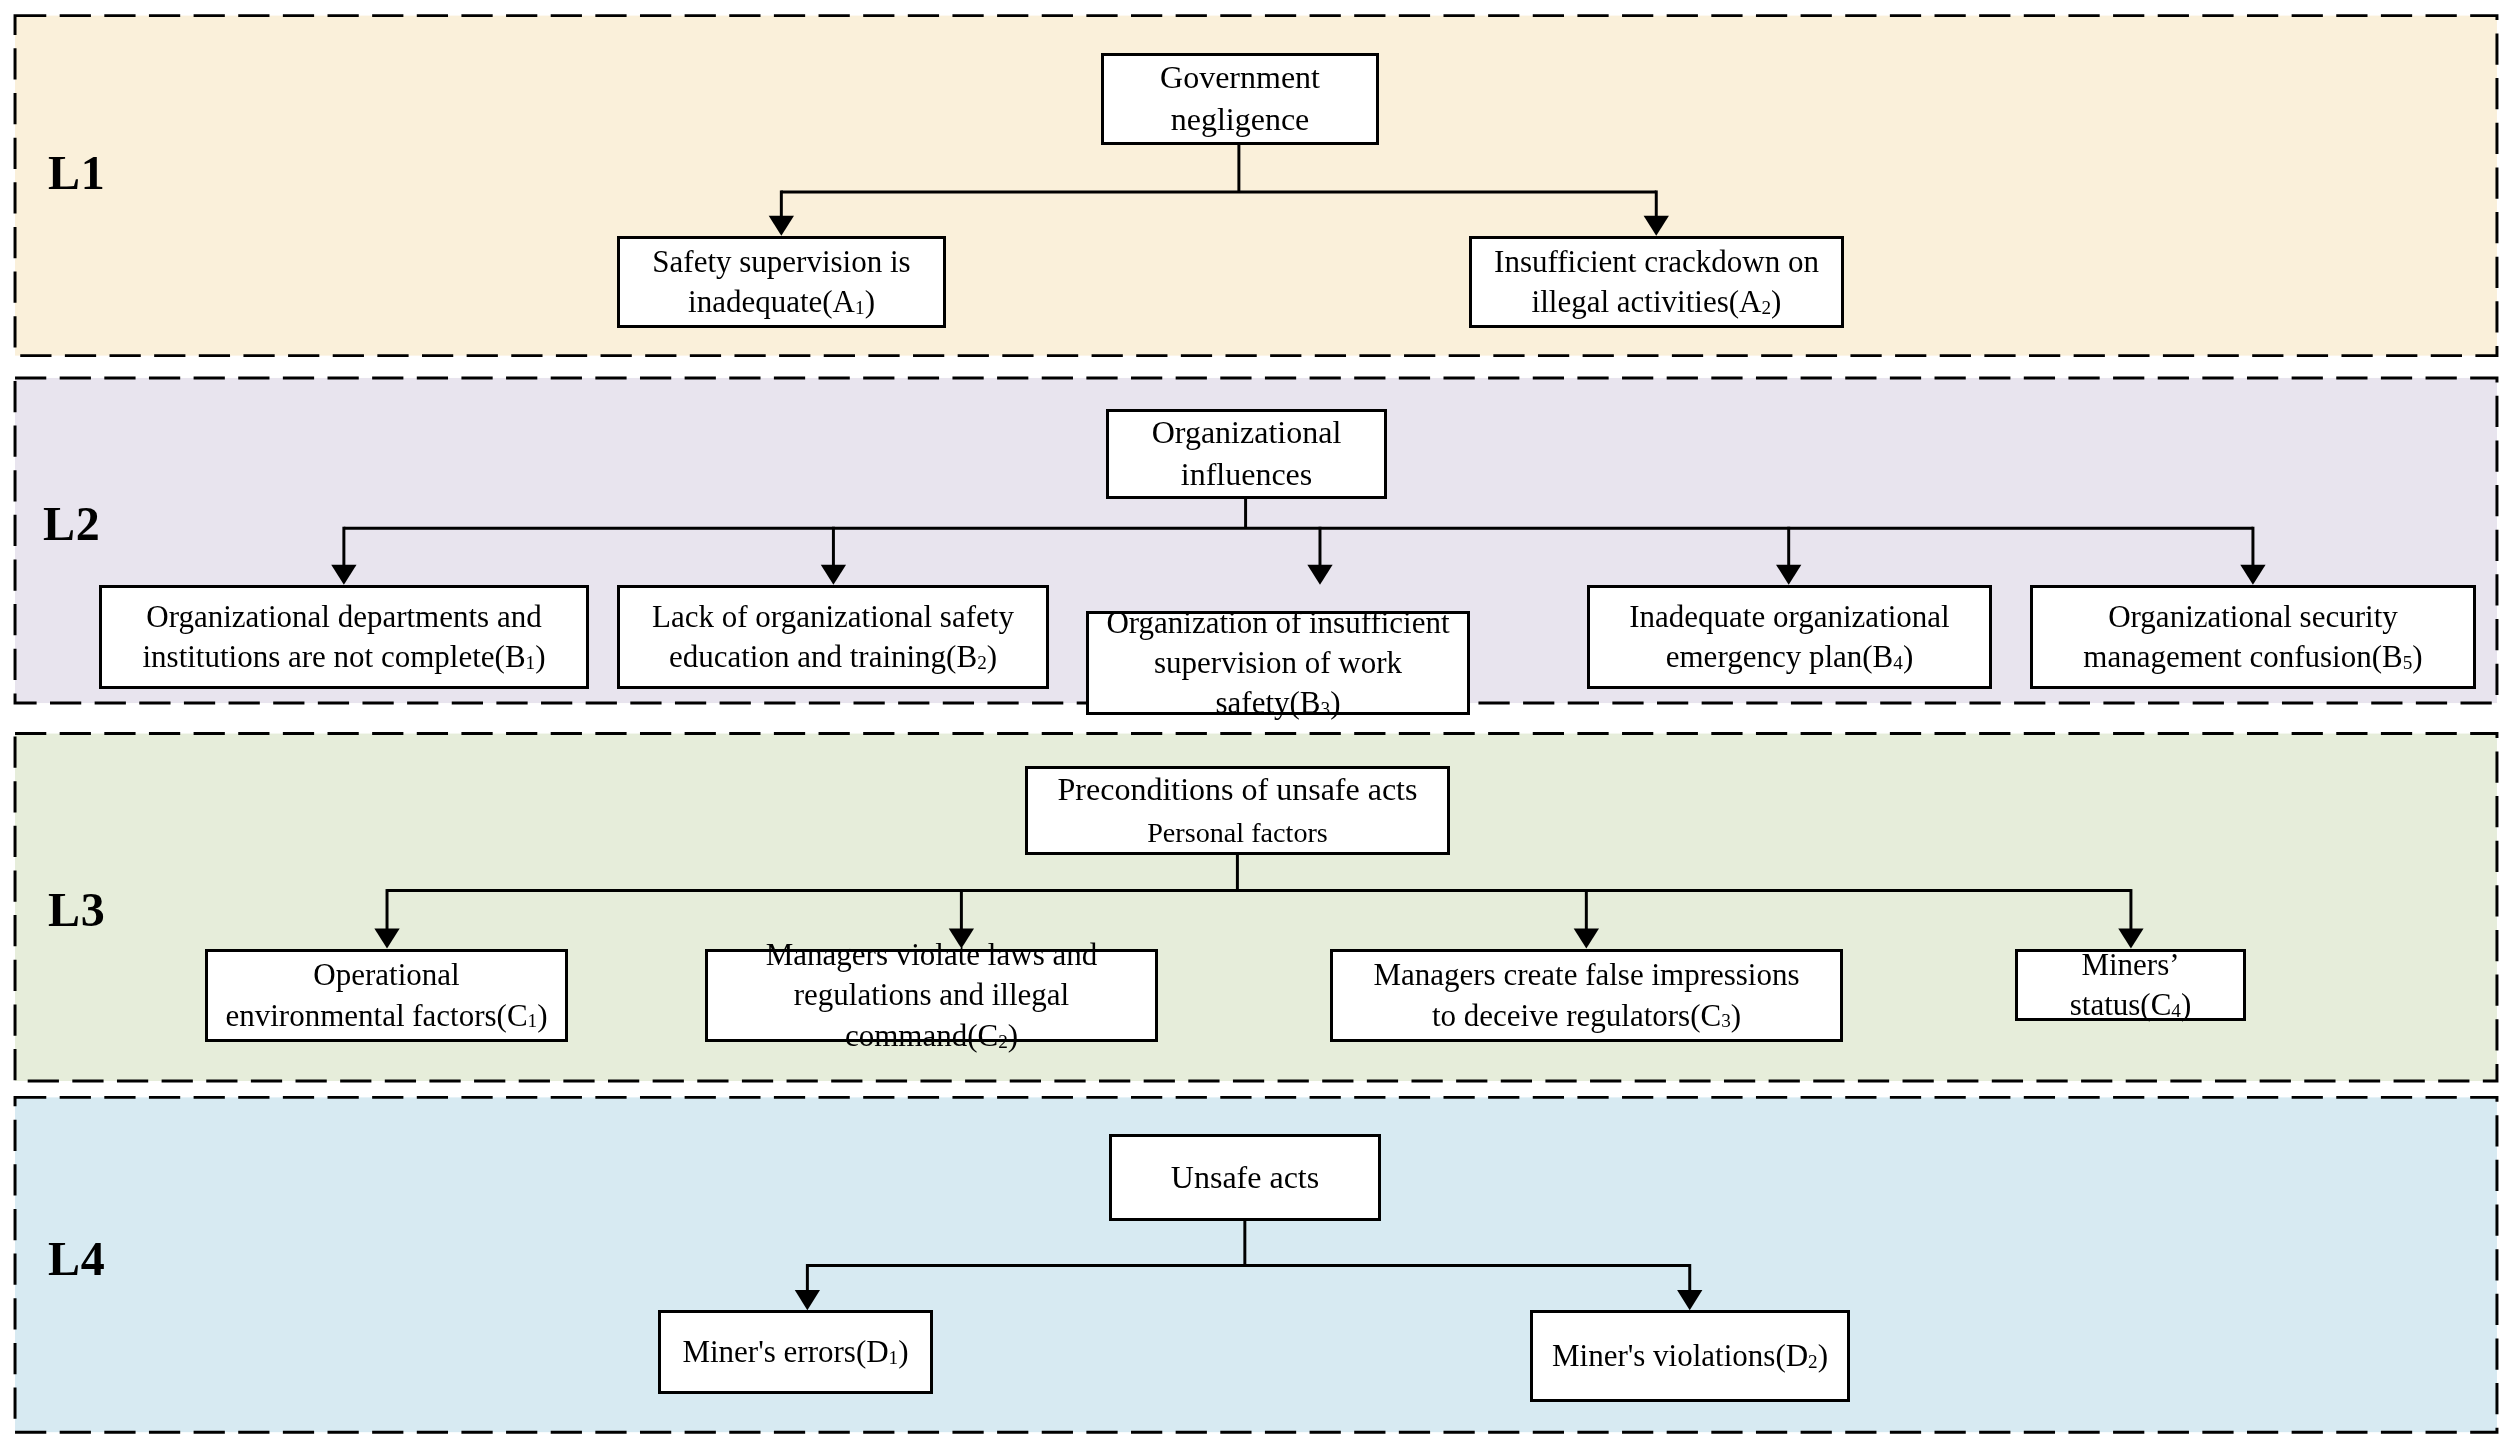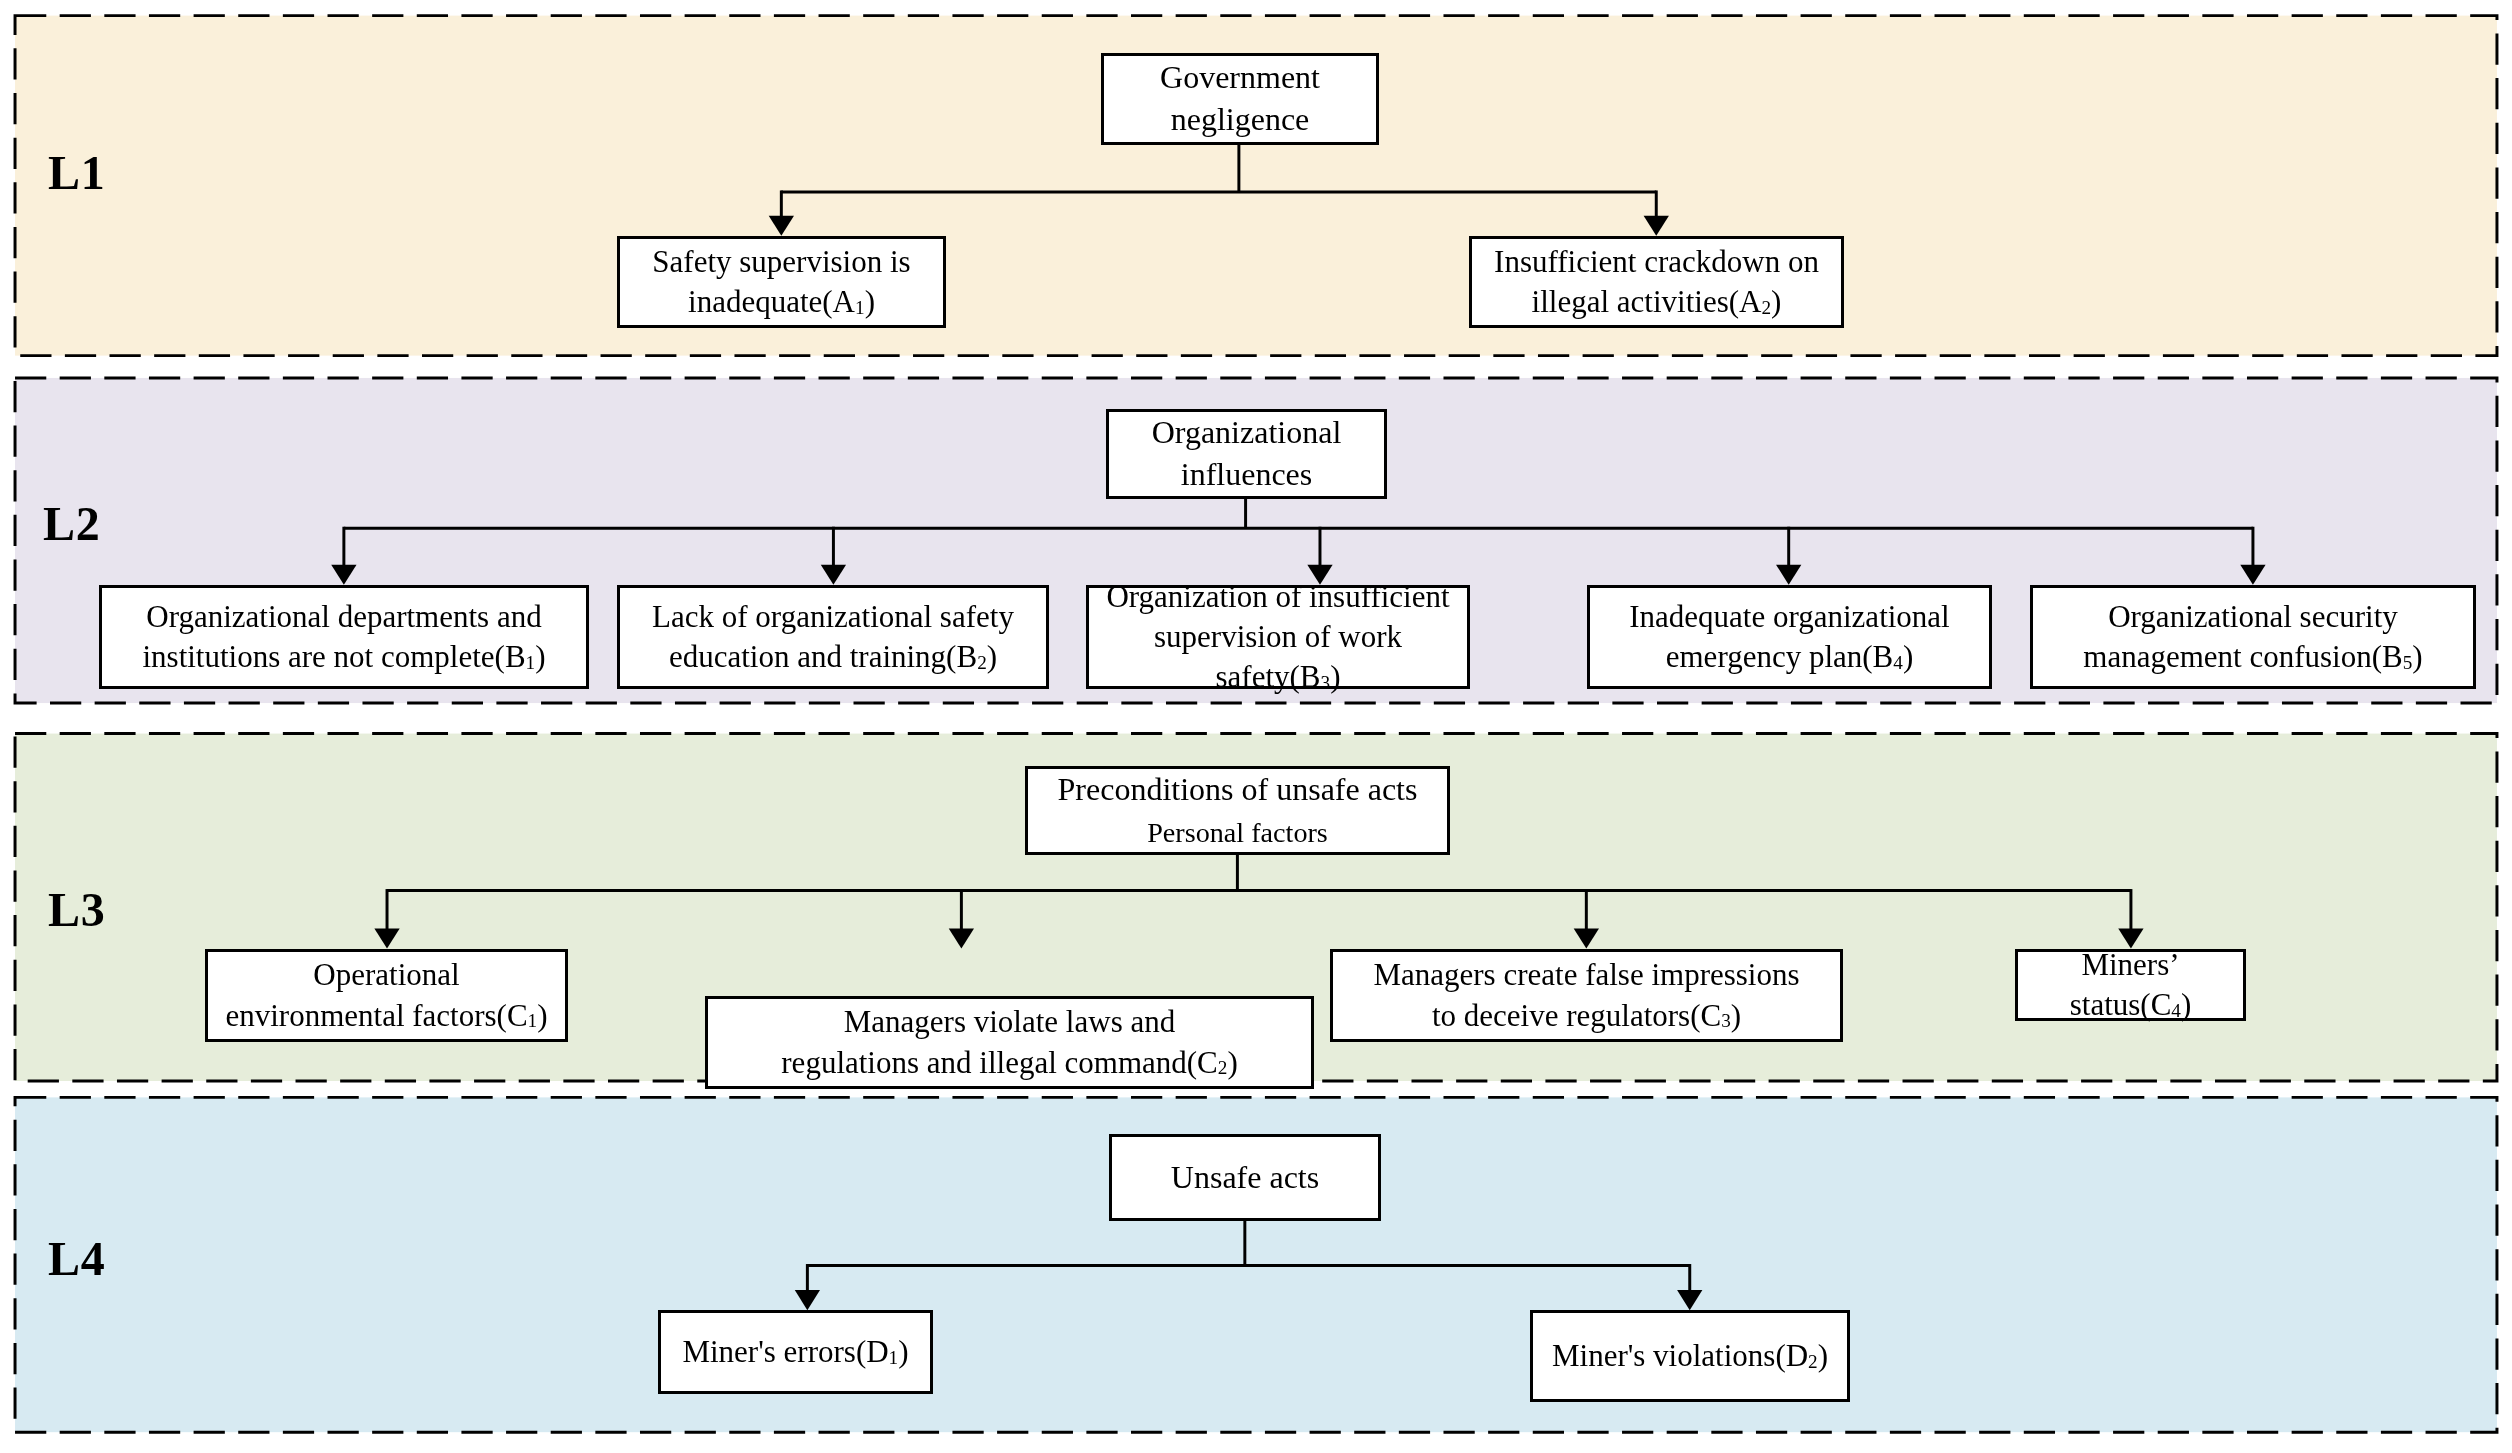--- a/index.html
+++ b/index.html
@@ -97,37 +97,37 @@
 
   <div class="node root" style="left:1106px;top:409px;width:281px;height:90px">
       <span>Organizational<br>influences</span>
     </div>
   <div class="node" style="left:99px;top:585px;width:490px;height:104px">
       <span>Organizational departments and<br>institutions are not complete(B<sub>1</sub>)</span>
     </div>
   <div class="node" style="left:617px;top:585px;width:432px;height:104px">
       <span>Lack of organizational safety<br>education and training(B<sub>2</sub>)</span>
     </div>
-  <div class="node" style="left:1086px;top:585px;width:384px;height:104px">
+  <div class="node" style="left:1086px;top:611px;width:384px;height:104px">
       <span>Organization of insufficient<br>supervision of work safety(B<sub>3</sub>)</span>
     </div>
   <div class="node" style="left:1587px;top:585px;width:405px;height:104px">
       <span>Inadequate organizational<br>emergency plan(B<sub>4</sub>)</span>
     </div>
   <div class="node" style="left:2030px;top:585px;width:446px;height:104px">
       <span>Organizational security<br>management confusion(B<sub>5</sub>)</span>
     </div>
 
   <div class="node root" style="left:1025px;top:766px;width:425px;height:89px">
       <span>Preconditions of unsafe acts<br><span class="small">Personal factors</span></span>
     </div>
   <div class="node" style="left:205px;top:949px;width:363px;height:93px">
       <span>Operational<br>environmental factors(C<sub>1</sub>)</span>
     </div>
-  <div class="node" style="left:705px;top:996px;width:609px;height:93px">
+  <div class="node" style="left:705px;top:949px;width:453px;height:93px">
       <span>Managers violate laws and<br>regulations and illegal command(C<sub>2</sub>)</span>
     </div>
   <div class="node" style="left:1330px;top:949px;width:513px;height:93px">
       <span>Managers create false impressions<br>to deceive regulators(C<sub>3</sub>)</span>
     </div>
   <div class="node" style="left:2015px;top:949px;width:231px;height:72px">
       <span>Miners’<br>status(C<sub>4</sub>)</span>
     </div>
 
   <div class="node root" style="left:1109px;top:1134px;width:272px;height:87px">

